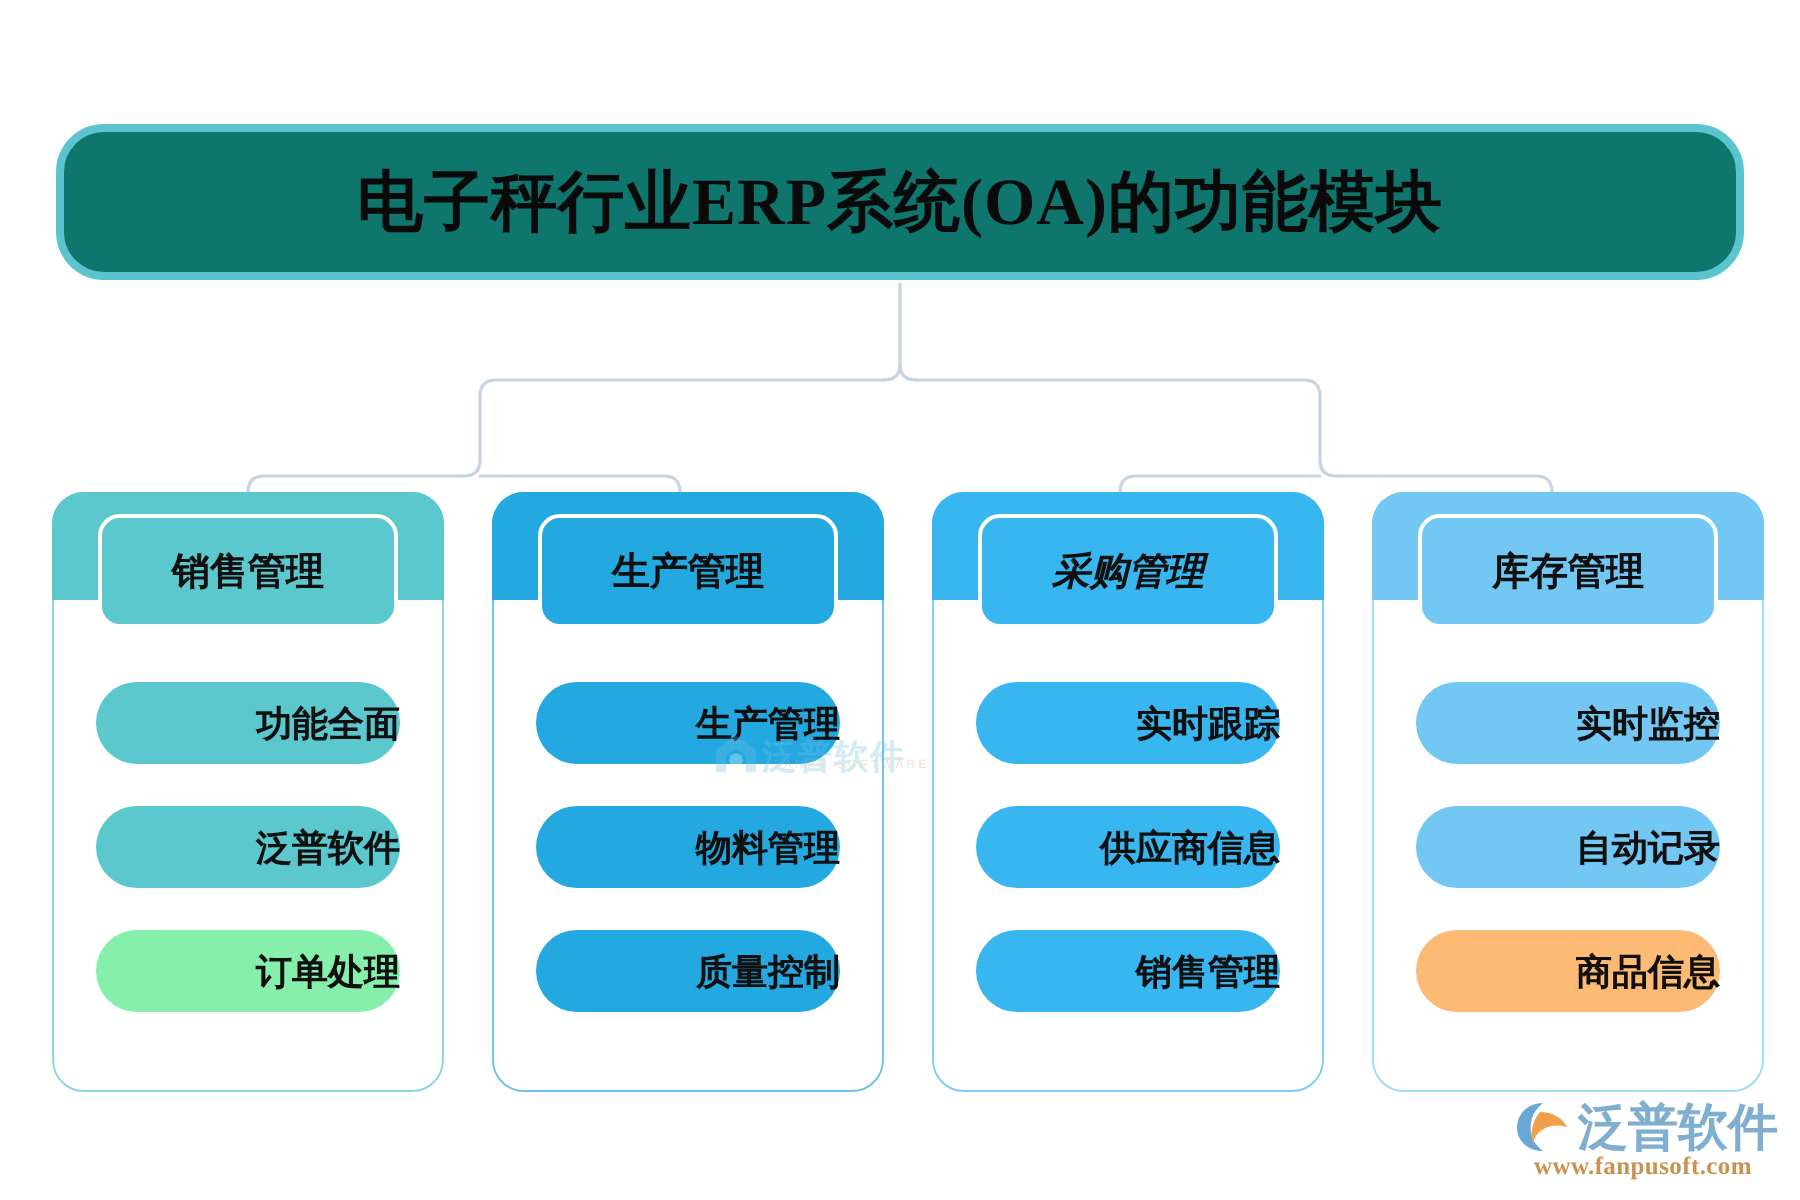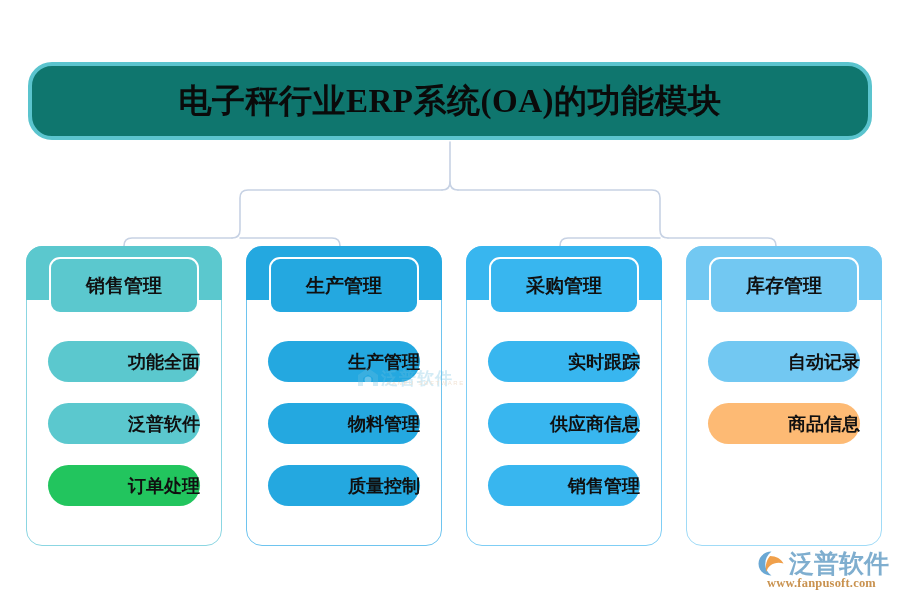--- a/index.html
+++ b/index.html
@@ -229,21 +229,21 @@
     <div class="card-header" style="background: rgb(91, 200, 206);">
       <span class="card-header-text">销售管理</span>
     </div>
     <div class="items">
       <div class="pill" style="background: rgb(91, 200, 206);">
         <span class="pill-text">功能全面</span>
       </div>
       <div class="pill" style="background: rgb(91, 200, 206);">
         <span class="pill-text">泛普软件</span>
       </div>
-      <div class="pill" style="background: #22c55e;">
+      <div class="pill" style="background: #86efac;">
         <span class="pill-text">订单处理</span>
       </div>
     </div>
   </div>
 
   <div class="col c1">
     <div class="card-body" style="border-color: rgb(110, 196, 239);"></div>
     <div class="card-band" style="background: rgb(36, 168, 224);"></div>
     <div class="card-header" style="background: rgb(36, 168, 224);">
       <span class="card-header-text">生产管理</span>
@@ -257,21 +257,21 @@
       </div>
       <div class="pill" style="background: rgb(36, 168, 224);">
         <span class="pill-text">质量控制</span>
       </div>
     </div>
   </div>
 
   <div class="col c2">
     <div class="card-body" style="border-color: rgb(127, 206, 245);"></div>
     <div class="card-band" style="background: rgb(56, 182, 239);"></div>
-    <div class="card-header" style="background: rgb(56, 182, 239);">
+    <div class="card-header" style="background: rgb(56, 182, 239); font-style: italic;">
       <span class="card-header-text">采购管理</span>
     </div>
     <div class="items">
       <div class="pill" style="background: rgb(56, 182, 239);">
         <span class="pill-text">实时跟踪</span>
       </div>
       <div class="pill" style="background: rgb(56, 182, 239);">
         <span class="pill-text">供应商信息</span>
       </div>
       <div class="pill" style="background: rgb(56, 182, 239);">
@@ -280,20 +280,23 @@
     </div>
   </div>
 
   <div class="col c3">
     <div class="card-body" style="border-color: rgb(160, 219, 247);"></div>
     <div class="card-band" style="background: rgb(114, 200, 242);"></div>
     <div class="card-header" style="background: rgb(114, 200, 242);">
       <span class="card-header-text">库存管理</span>
     </div>
     <div class="items">
+      <div class="pill" style="background: rgb(114, 200, 242);">
+        <span class="pill-text">实时监控</span>
+      </div>
       <div class="pill" style="background: rgb(114, 200, 242);">
         <span class="pill-text">自动记录</span>
       </div>
       <div class="pill" style="background: #fdba74;">
         <span class="pill-text">商品信息</span>
       </div>
     </div>
   </div>
 
 </div>

